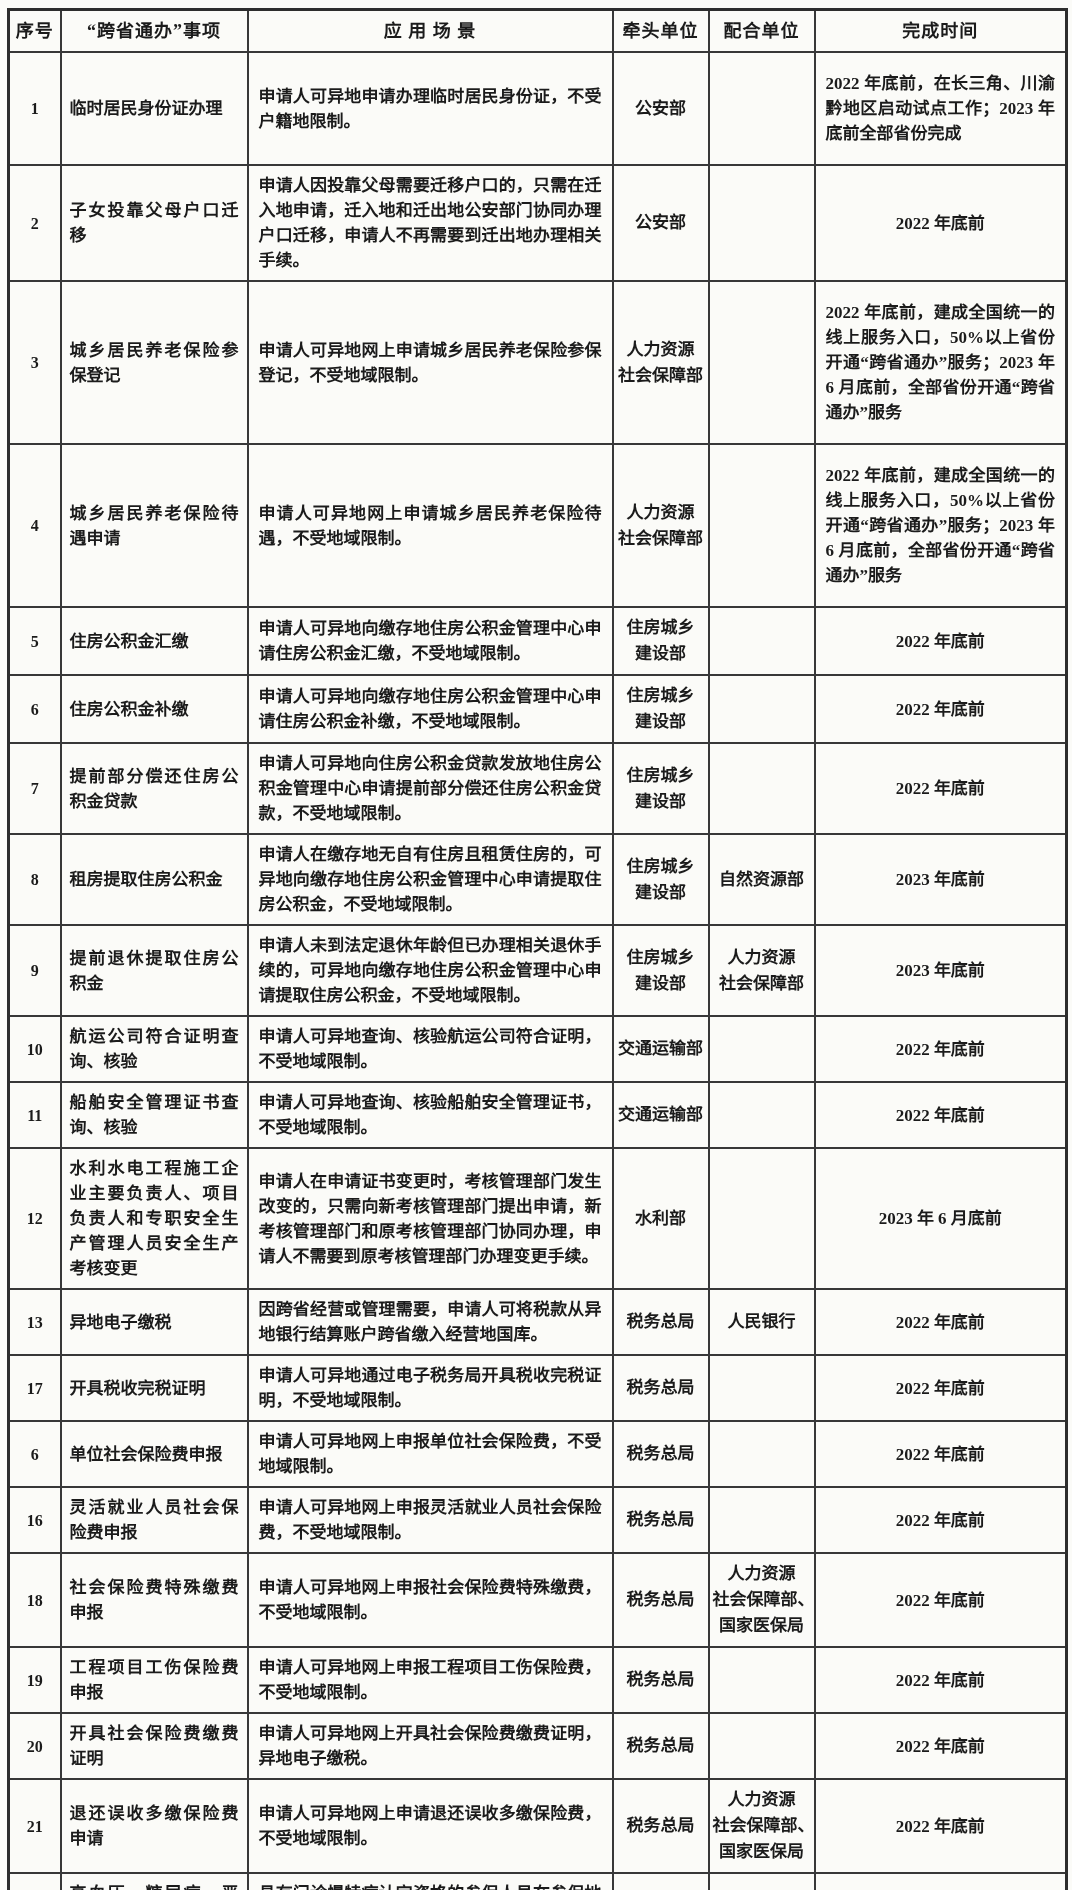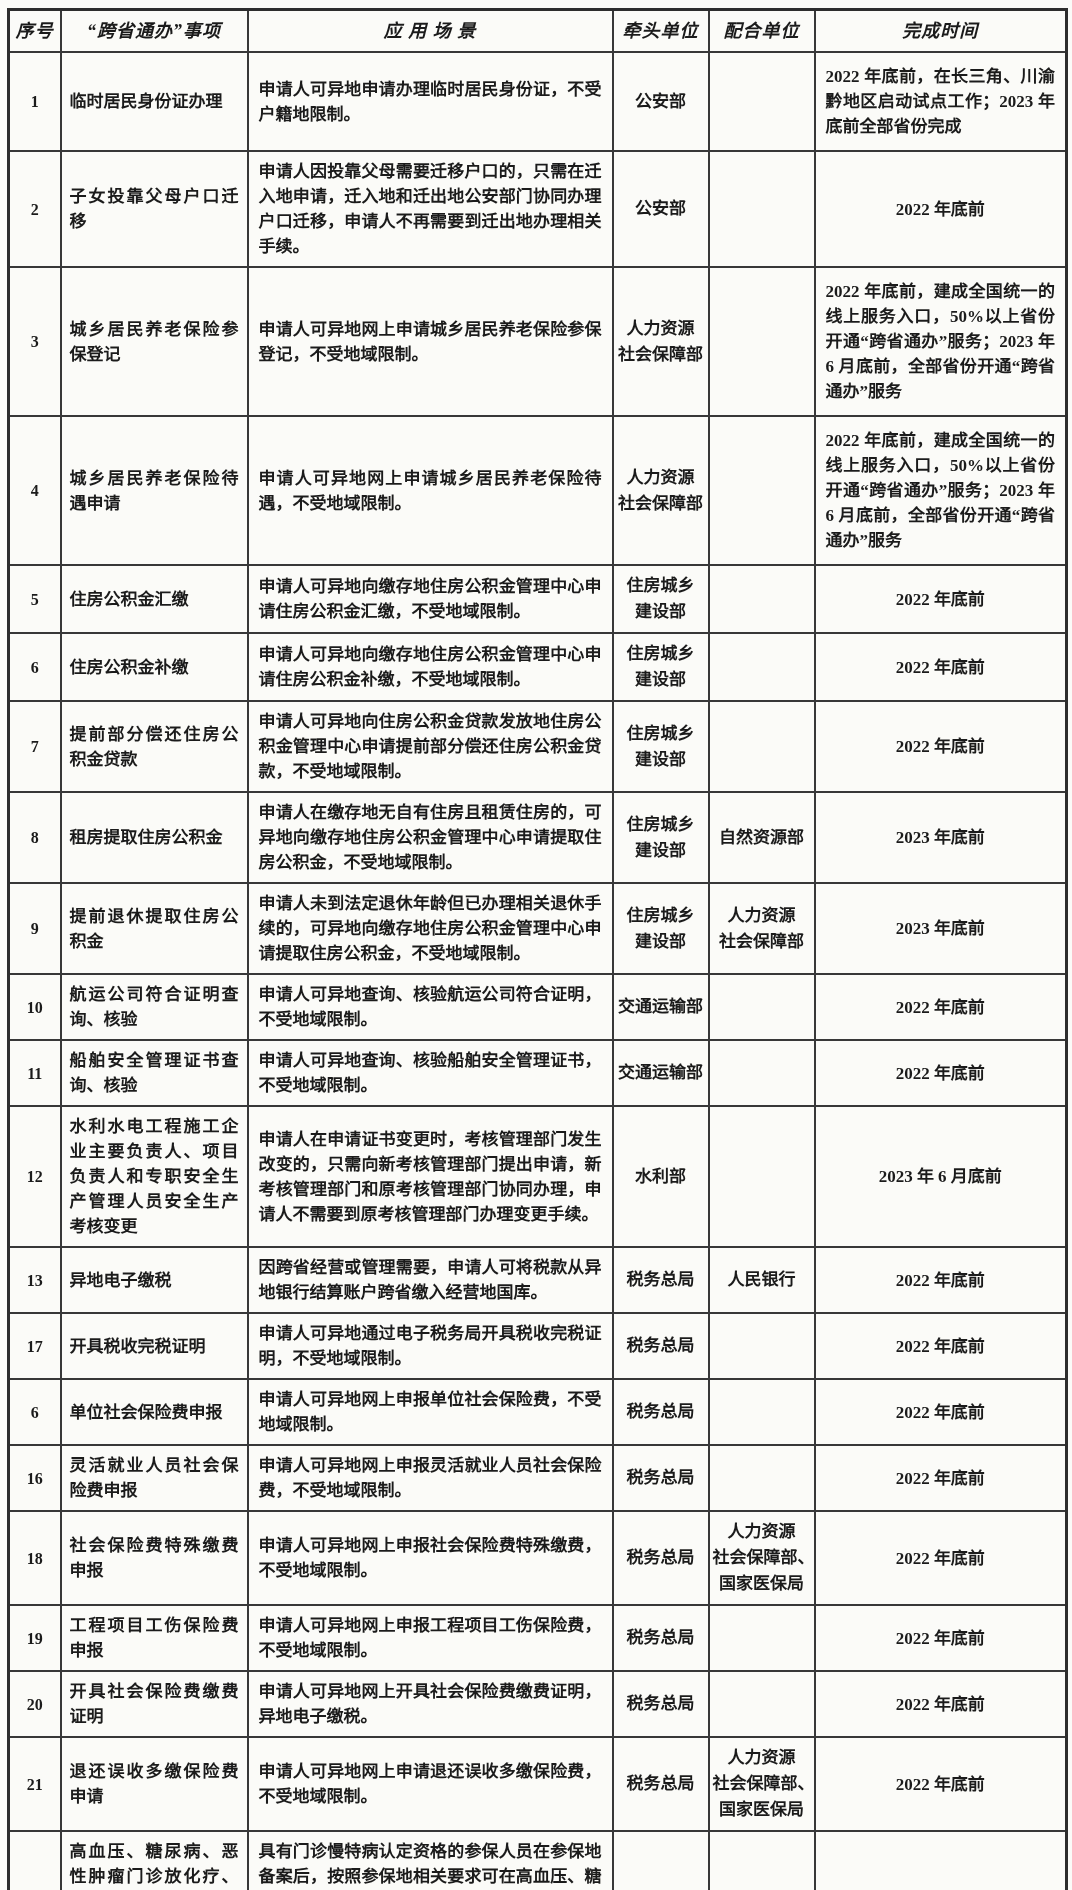--- a/index.html
+++ b/index.html
@@ -37,21 +37,20 @@
     vertical-align: middle;
     box-sizing: border-box;
   }
   thead th {
     font-size: 18px;
     line-height: 22px;
     padding: 9px 2px;
     text-align: center;
     letter-spacing: 1px;
     white-space: nowrap;
-    font-style: italic;
   }
   td {
     font-size: 17px;
     line-height: 25px;
     padding: 7px 9px;
   }
   td.no {
     text-align: center;
     font-size: 16px;
     padding: 7px 2px;
@@ -68,21 +67,21 @@
   }
   td.lead, td.support {
     text-align: center;
     white-space: pre;
     padding: 7px 3px;
     line-height: 26px;
     margin-top: 20px;
   }
   td.deadline {
     text-align: center;
-    padding: 11px 10px;
+    padding: 18px 10px;
   }
   td.deadline.long {
     text-align: justify;
     text-align-last: left;
   }
 </style>
 </head>
 <body>
 
 <div class="page">

